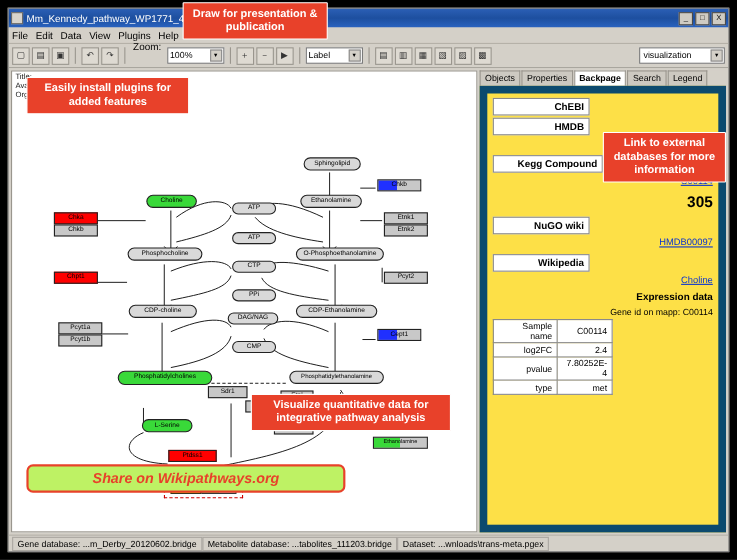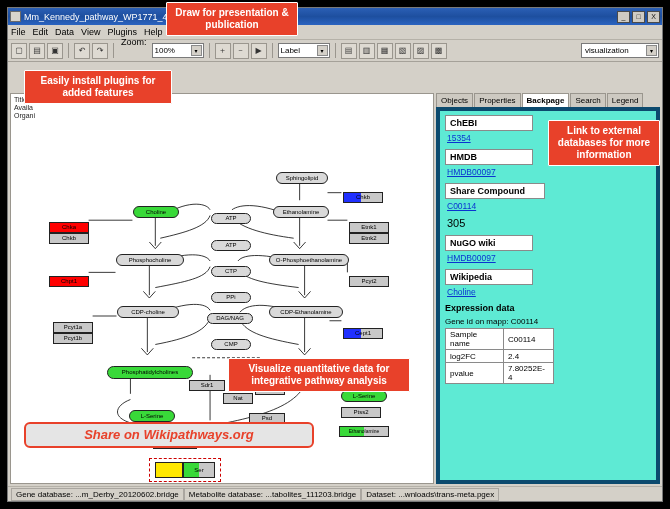--- a/index.html
+++ b/index.html
@@ -76,45 +76,45 @@
   }
   .vis-select {
     margin-left:auto;width:78px;height:15px;background:#fff;border:1px solid #7a7a7a;
     font-size:8px;display:flex;align-items:center;padding-left:3px;position:relative;
   }
   .vis-select .arr {
     position:absolute;right:1px;top:1px;width:11px;height:11px;background:#d4d0c8;
     border:1px solid #8a8a8a;font-size:6px;text-align:center;line-height:10px;
   }
   
-  .body-wrap { flex:1; display:flex; min-height:0; background:#d4d0c8;margin-top:29px; }
+  .body-wrap { flex:1; display:flex; min-height:0; background:#d4d0c8; }
   .canvas-pane {
     width:424px; background:#fff; border:1px solid #9a968e; margin:2px 1px 2px 2px;
     position:relative; overflow:hidden;
   }
   .right-pane {
     flex:1; margin:2px 2px 2px 1px; display:flex; flex-direction:column;
     background:#d4d0c8;
   }
   .tabrow { display:flex; height:14px; font-size:8px; }
   .tab {
     padding:1px 4px; background:#cdc9c1; border:1px solid #9a968e; border-bottom:none;
     margin-right:1px; line-height:12px;
   }
   .tab.active { background:#fff; font-weight:bold; }
   .right-content {
-    flex:1; background:#5eead4; border:4px solid #0c4a6e; padding:4px 5px;
-    overflow:hidden; font-size:9px;
+    flex:1; background:#fde047; border:7px solid #0c4a6e; padding:4px 5px;
+    overflow:hidden; font-size:9px;text-align:right;
   }
   .db-head {
     background:#fff; border:1px solid #8a8a8a; font-weight:bold;
     padding:2px 4px; font-size:9px; width:88px; margin-bottom:2px;
   }
   .db-link { color:#0b34d0; text-decoration:underline; font-size:8.5px; margin:0 0 6px 2px; display:block; }
-  .db-plain { font-size:11px; margin:0 0 6px 2px; }
+  .db-plain { font-size:14px; margin:0 0 6px 2px;font-weight:bold; }
   .expr-title { font-weight:bold; font-size:9px; margin:6px 0 4px 0; }
   .gene-id { font-size:8px; margin-bottom:2px; }
   table.expr { border-collapse:collapse; font-size:8px; }
   table.expr td {
     border:1px solid #8a8a8a; background:#fff; padding:1px 4px; height:13px;
   }
   table.expr td.k { width:58px; }
   table.expr td.v { width:50px; }
   
   .statusbar {
@@ -138,21 +138,21 @@
   .gene.yellow { background:#ffe800; }
   .gene.halfgreen { background:linear-gradient(90deg,#39d939 0 50%, #c8c8c8 50% 100%); }
   svg.edges { position:absolute; left:0; top:0; width:100%; height:100%; pointer-events:none; }
   
   .callout {
     position:absolute; background:#e8412a; color:#fff; font-weight:bold;
     border:1px solid #fff; padding:4px 6px; font-size:10px; line-height:12px;
     text-align:center; border-radius:1px;
   }
   .callout.share {
-    background:#e5e5e5; color:#e8412a; border:2px solid #e8412a; border-radius:6px;
+    background:#bef264; color:#e8412a; border:2px solid #e8412a; border-radius:6px;
     font-style:italic; font-size:13px; padding:5px 10px;
   }
 </style>
 </head>
 <body>
 
 <div class="app">
 
   <div class="titlebar">
     <span class="tb-icon"></span>
@@ -392,26 +392,25 @@
     <div class="right-pane">
       <div class="tabrow">
         <div class="tab">Objects</div>
         <div class="tab">Properties</div>
         <div class="tab active">Backpage</div>
         <div class="tab">Search</div>
         <div class="tab">Legend</div>
       </div>
       <div class="right-content">
         <div class="db-head">ChEBI</div>
-        <a class="db-link" href="#">15354</a>
 
         <div class="db-head">HMDB</div>
         <a class="db-link" href="#">HMDB00097</a>
 
-        <div class="db-head" style="width:100px;">Share Compound</div>
+        <div class="db-head" style="width:100px;">Kegg Compound</div>
         <a class="db-link" href="#">C00114</a>
 
         <div class="db-plain">305</div>
 
         <div class="db-head">NuGO wiki</div>
         <a class="db-link" href="#">HMDB00097</a>
 
         <div class="db-head">Wikipedia</div>
         <a class="db-link" href="#">Choline</a>
 
@@ -424,20 +423,24 @@
             <td class="v">C00114</td>
           </tr>
           <tr>
             <td class="k">log2FC</td>
             <td class="v">2.4</td>
           </tr>
           <tr>
             <td class="k">pvalue</td>
             <td class="v">7.80252E-4</td>
           </tr>
+          <tr>
+            <td class="k">type</td>
+            <td class="v">met</td>
+          </tr>
         </tbody>
           </table>
       </div>
     </div>
   </div>
 
   <div class="statusbar">
     <span class="status-cell">Gene database: ...m_Derby_20120602.bridge</span>
     <span class="status-cell">Metabolite database: ...tabolites_111203.bridge</span>
     <span class="status-cell">Dataset: ...wnloads\trans-meta.pgex</span>

